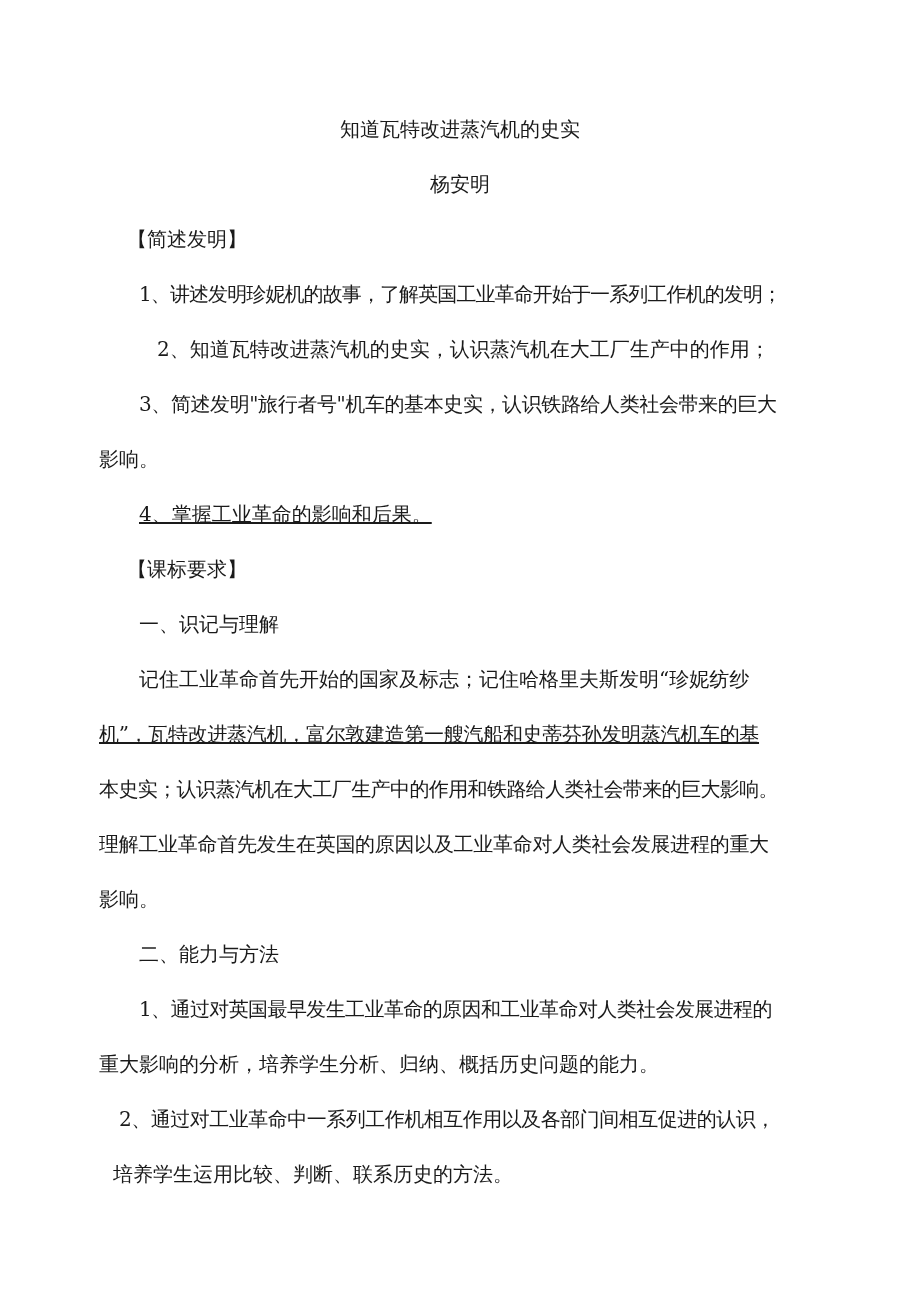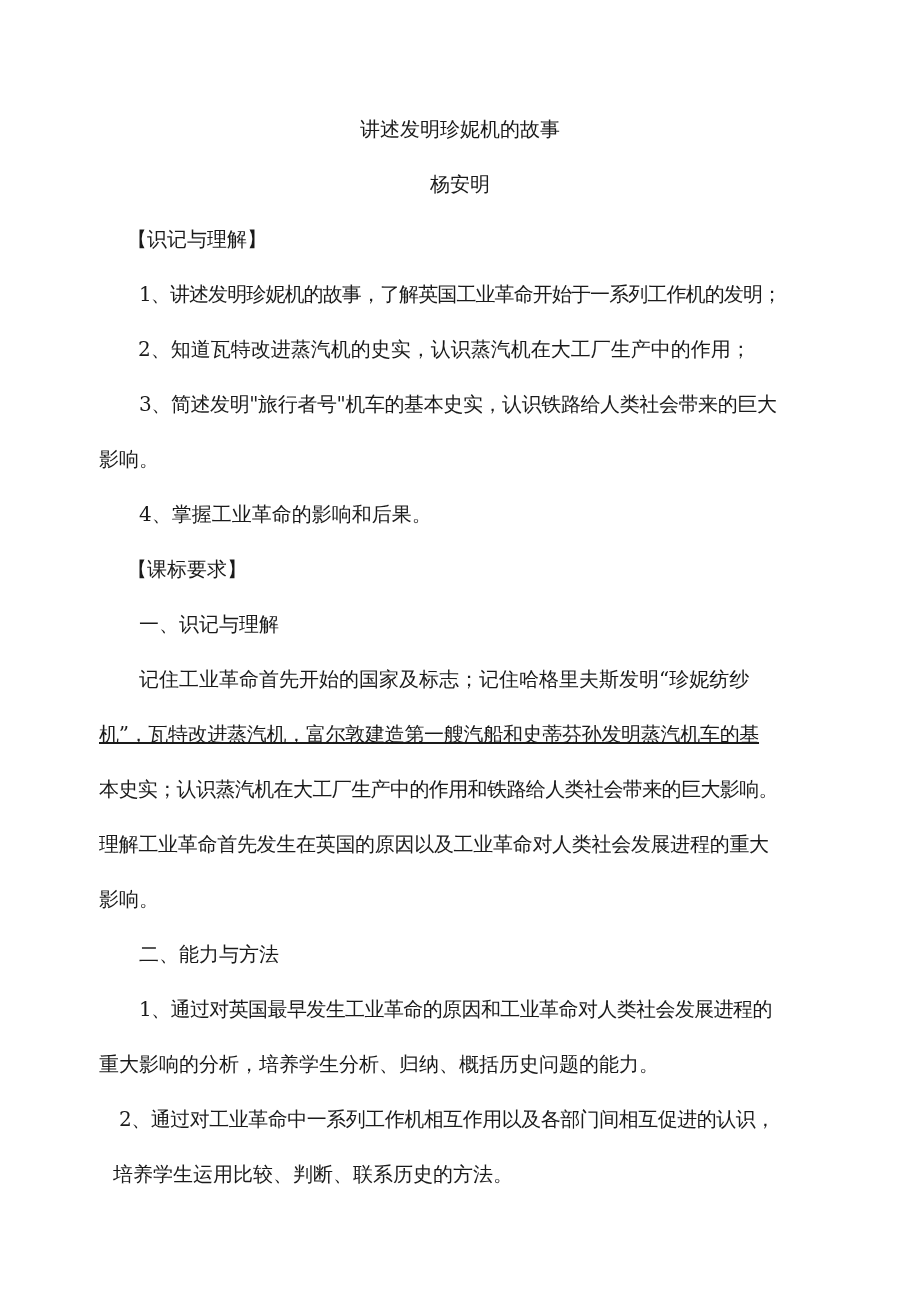--- a/index.html
+++ b/index.html
@@ -6,29 +6,29 @@
     body { width: 920px; height: 1300px; position: relative; overflow: hidden;
            font-family: "DejaVu Serif", "Liberation Serif", serif; color: #1a1a1a; }
     .line { position: absolute; white-space: nowrap; font-size: 20px; line-height: 24px; }
     .sans { font-family: "DejaVu Sans", "Liberation Sans", sans-serif; }
     .title { left: 0; width: 920px; text-align: center; }
   </style>
 </head>
 <body>
 
 <div>
-  <div class="line sans title" style="top:117px;">讲述发明珍妮机的故事</div>
+  <div class="line sans title" style="top:117px;">知道瓦特改进蒸汽机的史实</div>
   <div class="line sans title" style="top:172px;">杨安明</div>
 
-  <div class="line sans" style="left:127px; top:227px;">【识记与理解】</div>
+  <div class="line sans" style="left:127px; top:227px;">【简述发明】</div>
   <div class="line" style="left:139px; top:282px; letter-spacing:-0.9px;">1、讲述发明珍妮机的故事，了解英国工业革命开始于一系列工作机的发明；</div>
-  <div class="line" style="left:138px; top:337px;">2、知道瓦特改进蒸汽机的史实，认识蒸汽机在大工厂生产中的作用；</div>
+  <div class="line" style="left:157px; top:337px;">2、知道瓦特改进蒸汽机的史实，认识蒸汽机在大工厂生产中的作用；</div>
   <div class="line" style="left:139px; top:392px; letter-spacing:-0.4px;">3、简述发明"旅行者号"机车的基本史实，认识铁路给人类社会带来的巨大</div>
   <div class="line" style="left:99px; top:447px;">影响。</div>
-  <div class="line" style="left:139px; top:502px;">4、掌握工业革命的影响和后果。</div>
+  <div class="line" style="left:139px; top:502px;text-decoration:underline;">4、掌握工业革命的影响和后果。</div>
 
   <div class="line sans" style="left:127px; top:557px;">【课标要求】</div>
   <div class="line" style="left:139px; top:612px;">一、识记与理解</div>
   <div class="line" style="left:139px; top:667px;">记住工业革命首先开始的国家及标志；记住哈格里夫斯发明“珍妮纺纱</div>
   <div class="line" style="left:99px; top:722px; letter-spacing:-0.3px;text-decoration:underline;">机”，瓦特改进蒸汽机，富尔敦建造第一艘汽船和史蒂芬孙发明蒸汽机车的基</div>
   <div class="line" style="left:99px; top:777px; letter-spacing:-0.6px;">本史实；认识蒸汽机在大工厂生产中的作用和铁路给人类社会带来的巨大影响。</div>
   <div class="line" style="left:99px; top:832px; letter-spacing:-0.3px;">理解工业革命首先发生在英国的原因以及工业革命对人类社会发展进程的重大</div>
   <div class="line" style="left:99px; top:887px;">影响。</div>
 
   <div class="line" style="left:139px; top:942px;text-align:right;">二、能力与方法</div>

